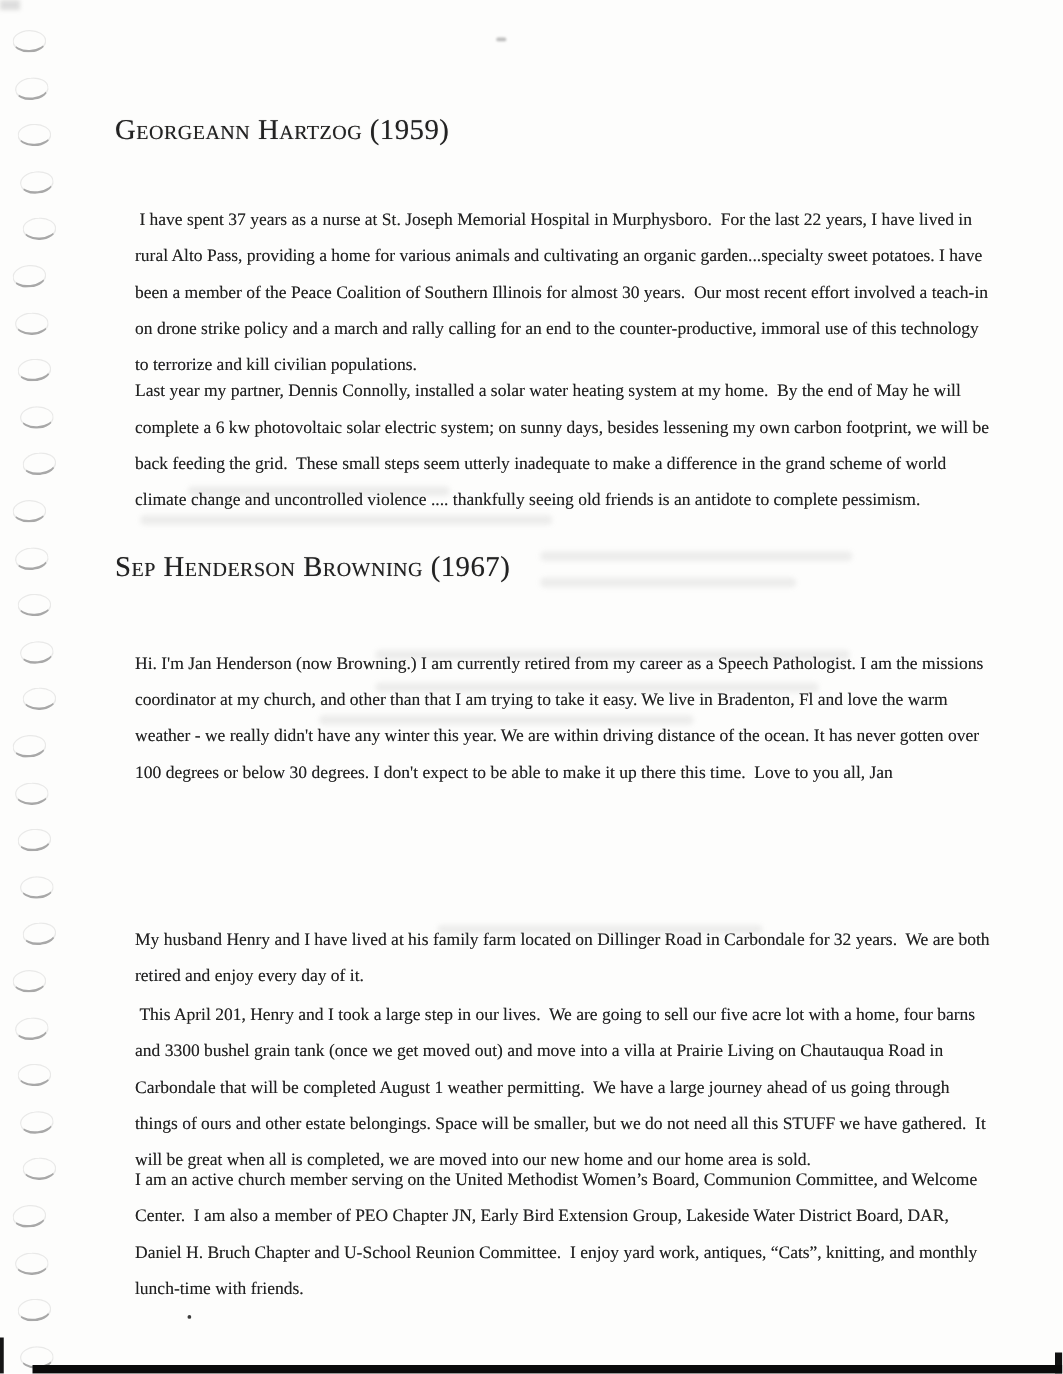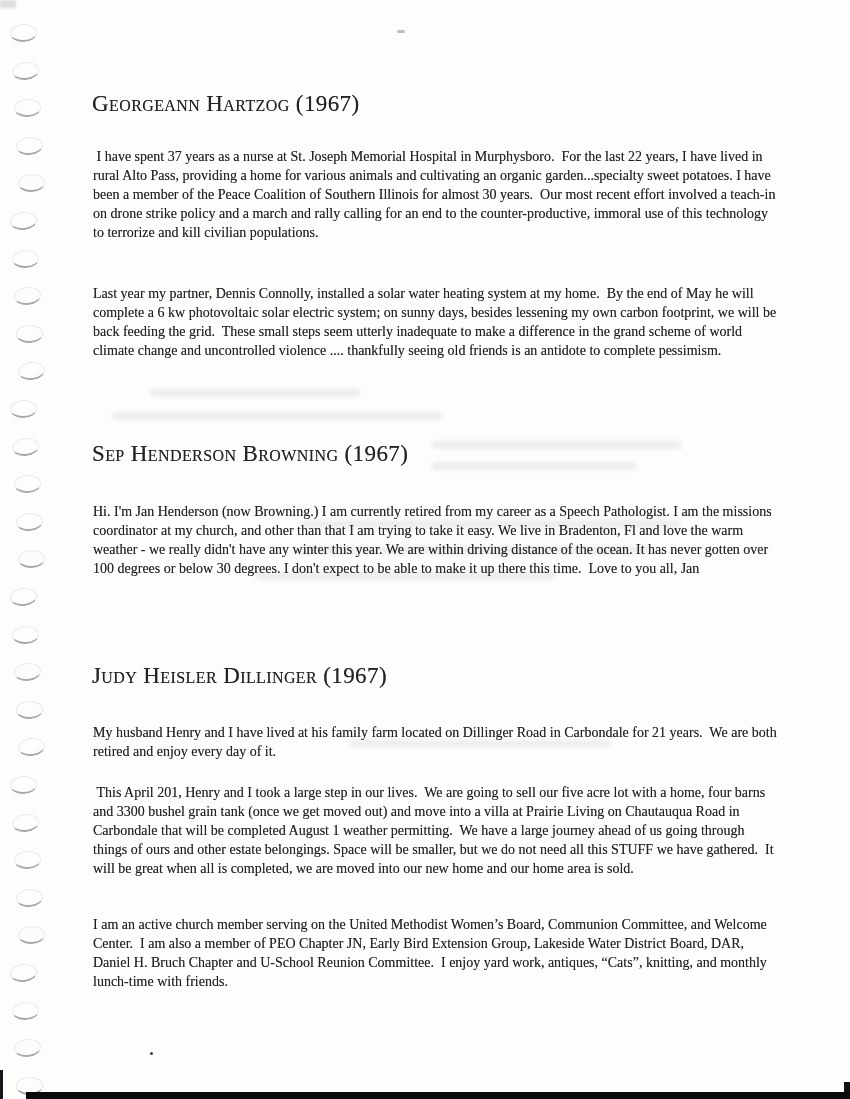--- a/index.html
+++ b/index.html
@@ -28,23 +28,23 @@
     font-weight:400;
     font-variant-caps:small-caps;
     letter-spacing:0.4px;
     color:var(--ink);
     line-height:26px;
     text-shadow:0 0 0.6px rgba(40,40,40,0.55);
   }
   .body-par{
     position:absolute;
     left:92px;width:688px;
-    margin:1px;
+    margin:16px;
     font-size:14px;
-    line-height:19px;
+    line-height:29px;
     color:var(--ink);
     white-space:pre-wrap;
     text-shadow:0 0 0.5px rgba(40,40,40,0.5);
   }
   
   .binding-mark{
     position:absolute;
     width:25px;height:15px;
     border:1px solid rgba(170,170,170,0.28);
     border-bottom:2px solid var(--coil);
@@ -142,29 +142,28 @@
 
   <div class="smudge sm1"></div>
   <div class="smudge sm2"></div>
   <div class="smudge sm3"></div>
   <div class="smudge sm4"></div>
   <div class="smudge sm5"></div>
   <div class="smudge sm6"></div>
   <div class="smudge sm7"></div>
   <div class="smudge sm8"></div>
 
-  <h2 class="heading" style="top:91px">Georgeann Hartzog (1967)</h2>
+  <h2 class="heading" style="top:91px">Georgeann Hartzog (1959)</h2>
   <p class="body-par" style="top:146px"> I have spent 37 years as a nurse at St. Joseph Memorial Hospital in Murphysboro.  For the last 22 years, I have lived in rural Alto Pass, providing a home for various animals and cultivating an organic garden...specialty sweet potatoes. I have been a member of the Peace Coalition of Southern Illinois for almost 30 years.  Our most recent effort involved a teach-in on drone strike policy and a march and rally calling for an end to the counter-productive, immoral use of this technology to terrorize and kill civilian populations.</p>
   <p class="body-par" style="top:283px">Last year my partner, Dennis Connolly, installed a solar water heating system at my home.  By the end of May he will complete a 6 kw photovoltaic solar electric system; on sunny days, besides lessening my own carbon footprint, we will be back feeding the grid.  These small steps seem utterly inadequate to make a difference in the grand scheme of world climate change and uncontrolled violence .... thankfully seeing old friends is an antidote to complete pessimism.</p>
 
   <h2 class="heading" style="top:441px">Sep Henderson Browning (1967)</h2>
   <p class="body-par" style="top:501px">Hi. I'm Jan Henderson (now Browning.) I am currently retired from my career as a Speech Pathologist. I am the missions coordinator at my church, and other than that I am trying to take it easy. We live in Bradenton, Fl and love the warm weather - we really didn't have any winter this year. We are within driving distance of the ocean. It has never gotten over 100 degrees or below 30 degrees. I don't expect to be able to make it up there this time.  Love to you all, Jan</p>
 
-  <h2 class="heading" style="top:663px">Judy Heisler Dillinger (1967)</h2>
-  <p class="body-par" style="top:722px">My husband Henry and I have lived at his family farm located on Dillinger Road in Carbondale for 21 years.  We are both retired and enjoy every day of it.</p>
+  <p class="body-par" style="top:722px">My husband Henry and I have lived at his family farm located on Dillinger Road in Carbondale for 32 years.  We are both retired and enjoy every day of it.</p>
   <p class="body-par" style="top:782px"> This April 201, Henry and I took a large step in our lives.  We are going to sell our five acre lot with a home, four barns and 3300 bushel grain tank (once we get moved out) and move into a villa at Prairie Living on Chautauqua Road in Carbondale that will be completed August 1 weather permitting.  We have a large journey ahead of us going through things of ours and other estate belongings. Space will be smaller, but we do not need all this STUFF we have gathered.  It will be great when all is completed, we are moved into our new home and our home area is sold.</p>
   <p class="body-par" style="top:914px">I am an active church member serving on the United Methodist Women’s Board, Communion Committee, and Welcome Center.  I am also a member of PEO Chapter JN, Early Bird Extension Group, Lakeside Water District Board, DAR, Daniel H. Bruch Chapter and U-School Reunion Committee.  I enjoy yard work, antiques, “Cats”, knitting, and monthly lunch-time with friends.</p>
 
   <div class="speck-corner"></div>
   <div class="speck-top"></div>
   <div class="dot-bottom"></div>
   <div class="left-edge-tick"></div>
   <div class="right-edge-tick"></div>
   <div class="bottom-band"></div>
 

